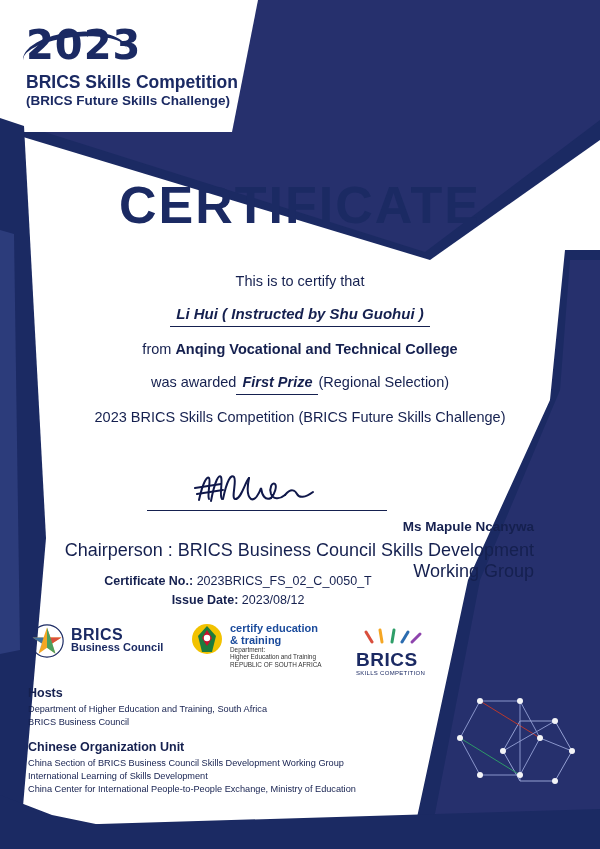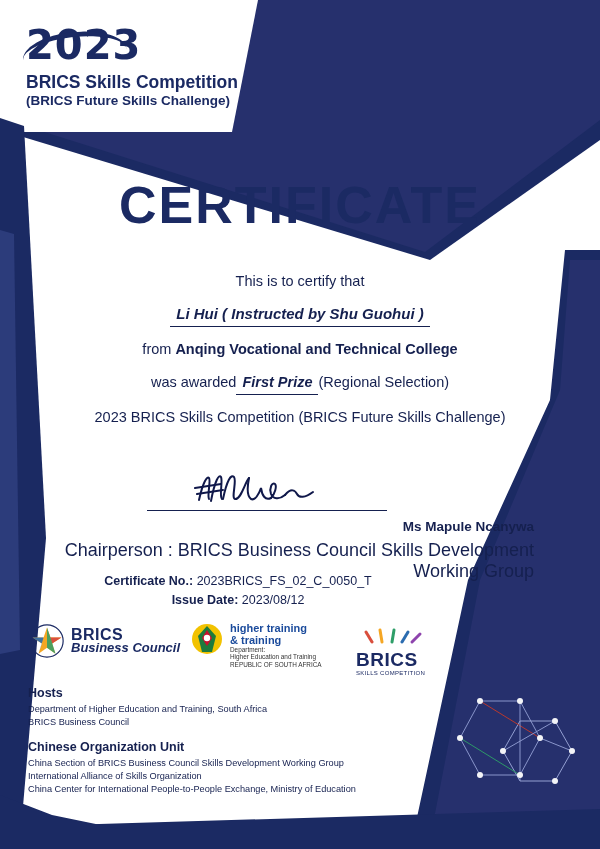--- a/index.html
+++ b/index.html
@@ -124,21 +124,21 @@
   .meta{position:absolute;top:572px;left:0;width:476px;text-align:center;color:#15204f;}
   .meta-row{font-size:12.5px;line-height:19px;}
   .meta-row .lbl{font-weight:bold;}
 
   
   .logos{position:absolute;top:622px;left:30px;width:420px;height:56px;}
   .logo-brics-bc{position:absolute;left:0;top:2px;display:flex;align-items:center;gap:7px;}
   .bc-star{width:34px;height:34px;position:relative;}
   .bc-text{line-height:13px;}
   .bc-text .t1{font-size:16px;font-weight:bold;color:#1b2a63;letter-spacing:.5px;}
-  .bc-text .t2{font-size:13px;color:#1b2a63;font-weight:bold;font-style:italic;}
+  .bc-text .t2{font-size:11px;color:#1b2a63;font-weight:bold;}
   .logo-dhet{position:absolute;left:160px;top:0;display:flex;gap:6px;align-items:flex-start;}
   .dhet-txt{font-size:7.2px;color:#14306b;line-height:8.4px;}
   .dhet-txt .big{font-size:11px;font-weight:bold;color:#1b4b9c;line-height:12px;}
   .dhet-txt .b2{font-size:6.4px;color:#333;line-height:7.4px;}
   .logo-brics-skill{position:absolute;left:326px;top:2px;width:100px;}
   .bs-word{
     font-size:19px;font-weight:bold;color:#1b2a63;letter-spacing:.5px;line-height:20px;
   }
   .bs-sub{font-size:6px;color:#1b2a63;letter-spacing:.3px;}
 
@@ -264,21 +264,21 @@
   </div>
 
   <div class="logo-dhet">
     <svg width="34" height="34" viewBox="0 0 34 34">
       <circle cx="17" cy="17" r="15" fill="#f2c200"></circle>
       <path d="M17,4 L26,14 L22,30 L12,30 L8,14 Z" fill="#1e7a3c"></path>
       <path d="M17,8 L22,16 L17,24 L12,16 Z" fill="#c8102e"></path>
       <circle cx="17" cy="16" r="3.2" fill="#ffffff"></circle>
     </svg>
     <div class="dhet-txt">
-      <div class="big">higher training</div>
+      <div class="big">certify education</div>
       <div class="big">&amp; training</div>
       <div class="b2">Department:</div>
       <div class="b2">Higher Education and Training</div>
       <div class="b2">REPUBLIC OF SOUTH AFRICA</div>
     </div>
   </div>
 
   <div class="logo-brics-skill">
     <svg width="96" height="22" viewBox="0 0 96 22">
       <g stroke-width="3" stroke-linecap="round" fill="none">
@@ -294,15 +294,15 @@
   </div>
 </div>
 
 <div class="footer">
   <div class="f-head">Hosts</div>
   <div class="f-line">Department of Higher Education and Training,  South Africa</div>
   <div class="f-line">BRICS Business Council</div>
   <div class="f-gap"></div>
   <div class="f-head">Chinese Organization Unit</div>
   <div class="f-line">China Section of BRICS Business Council Skills Development Working Group</div>
-  <div class="f-line">International Alliance of Skills Organization</div>
+  <div class="f-line">International Learning of Skills Development</div>
   <div class="f-line">China Center for International People-to-People Exchange, Ministry of Education</div>
 </div>
 
 </body></html>

